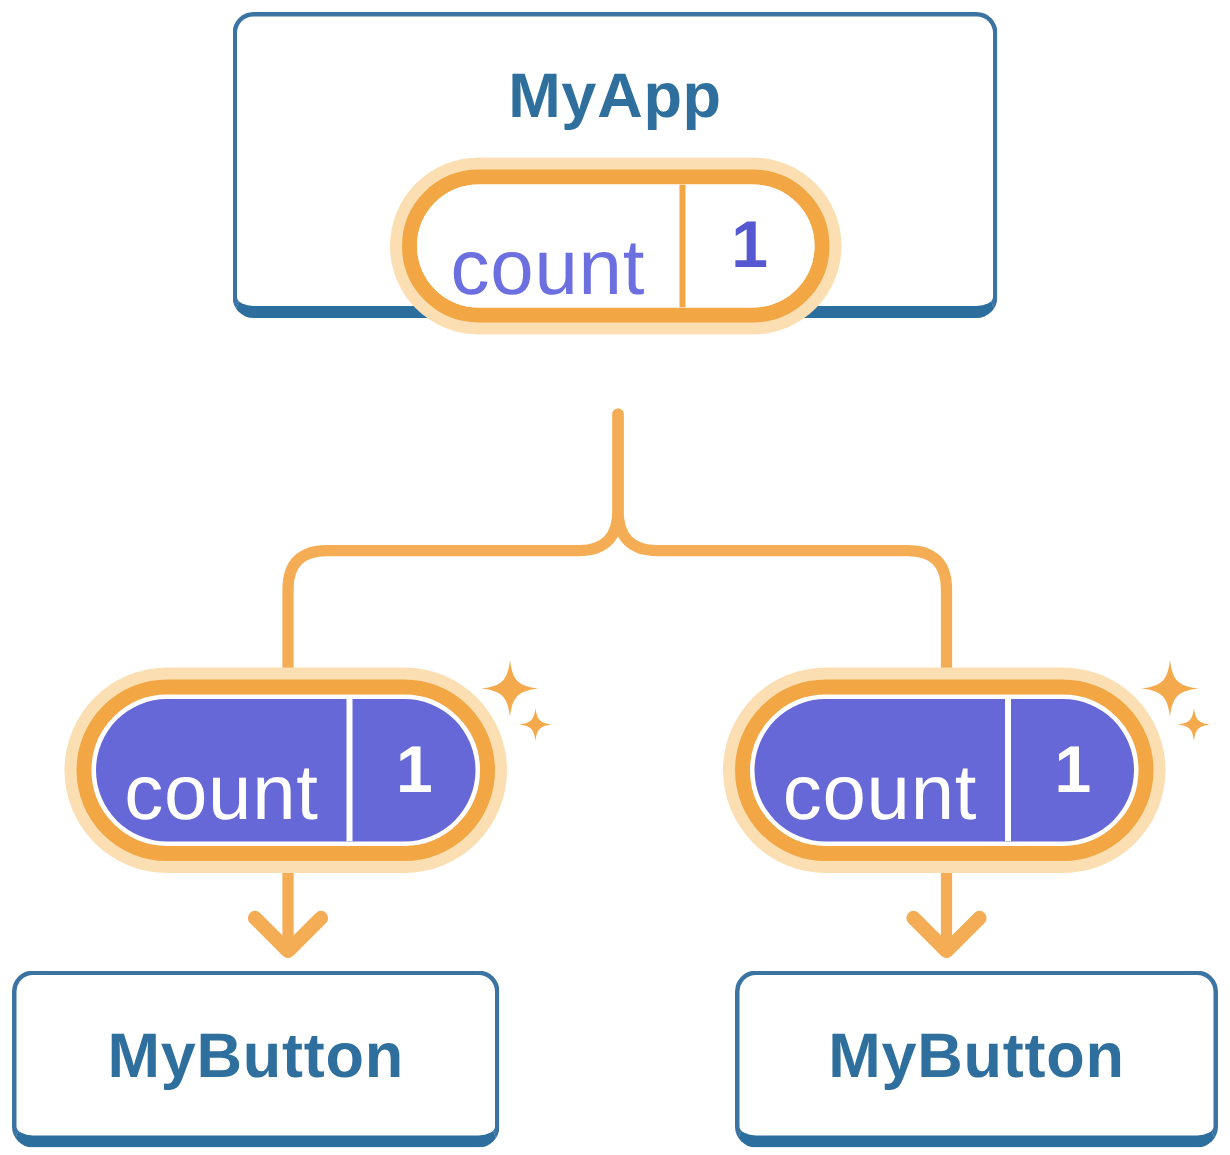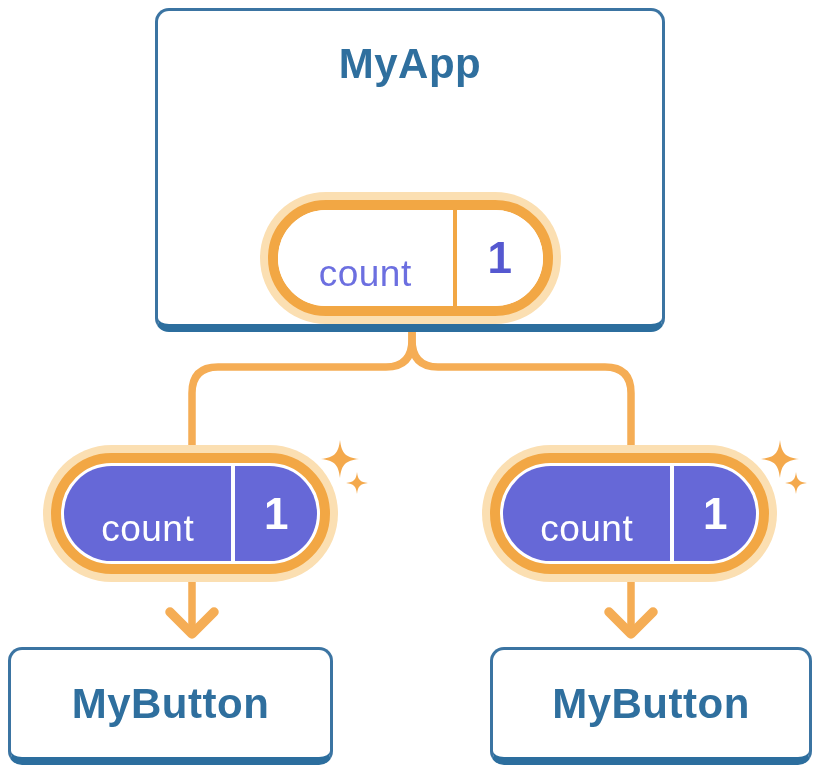--- a/index.html
+++ b/index.html
@@ -18,21 +18,21 @@
     position: absolute;
     box-sizing: border-box;
     background: #ffffff;
     border: 3px solid #3B74A2;
     border-bottom: 8px solid #2C6E9E;
     border-radius: 14px;
     display: flex;
     flex-direction: column;
     align-items: center;
   }
-  .card-root { left: 155px; top: 8px;  width: 510px; height: 324px; justify-content: space-between; }
+  .card-root { left: 155px; top: 8px;  width: 510px; height: 204px; }
   .card-leaf-left  { left: 8px;   top: 647px; width: 325px; height: 118px; justify-content: center; }
   .card-leaf-right { left: 490px; top: 647px; width: 322px; height: 118px; justify-content: center; }
   .card-title {
     font-size: 42px;
     font-weight: 700;
     color: #2F6F9E;
     letter-spacing: 0.5px;
     line-height: 50px;
     white-space: nowrap;
   }
@@ -73,21 +73,21 @@
   .pill-dark .pill-ring { padding: 3px; }
   .pill-dark .pill-core { background: #6668D7; }
   .pill-dark .pill-divider { background: #ffffff; }
   .pill-dark .pill-label, .pill-dark .pill-value { color: #ffffff; }
 
   .pill-label {
     flex: 2.05;
     display: flex;
     align-items: center;
     justify-content: center;
-    font-size: 37px;
+    font-size: 52px;
     line-height: 1;
     letter-spacing: 0.5px;
     margin-top: 30px;
   }
   .pill-divider { width: 4px; }
   .pill-value {
     flex: 1;
     display: flex;
     align-items: center;
     justify-content: center;

